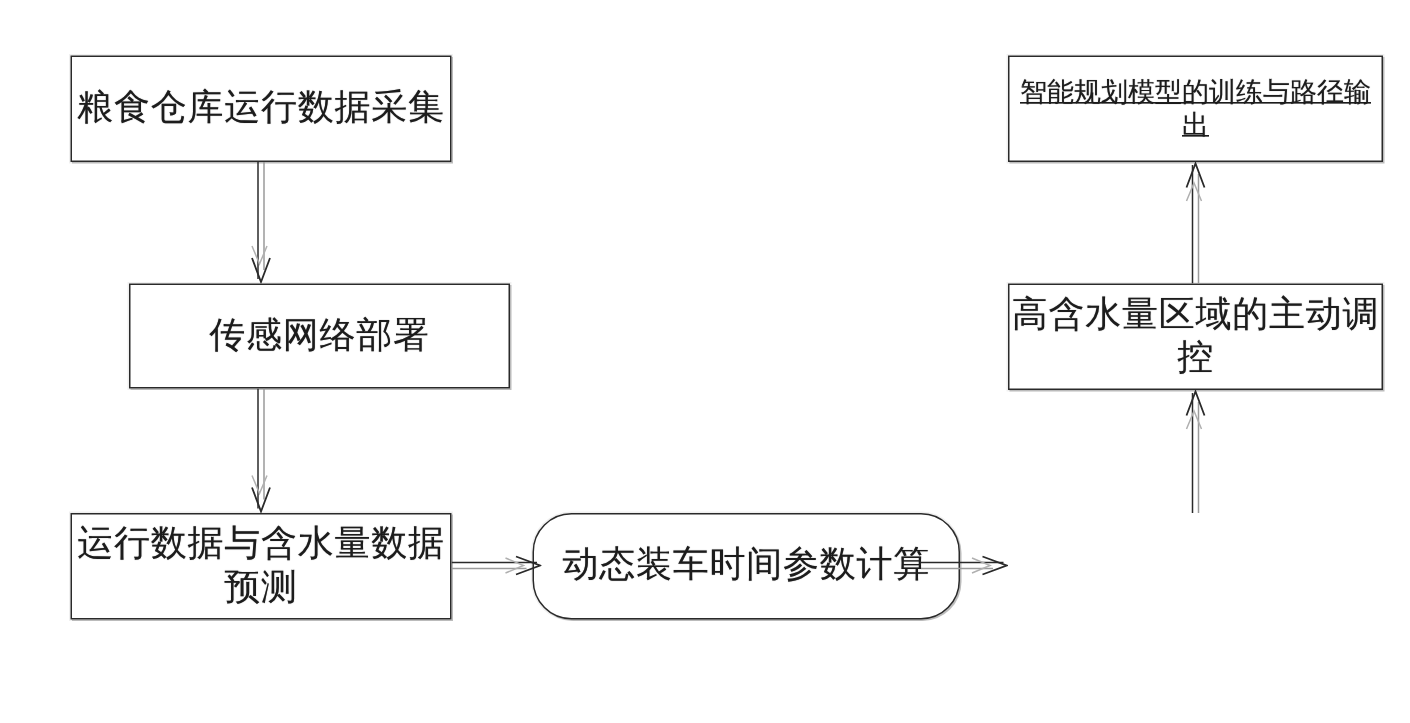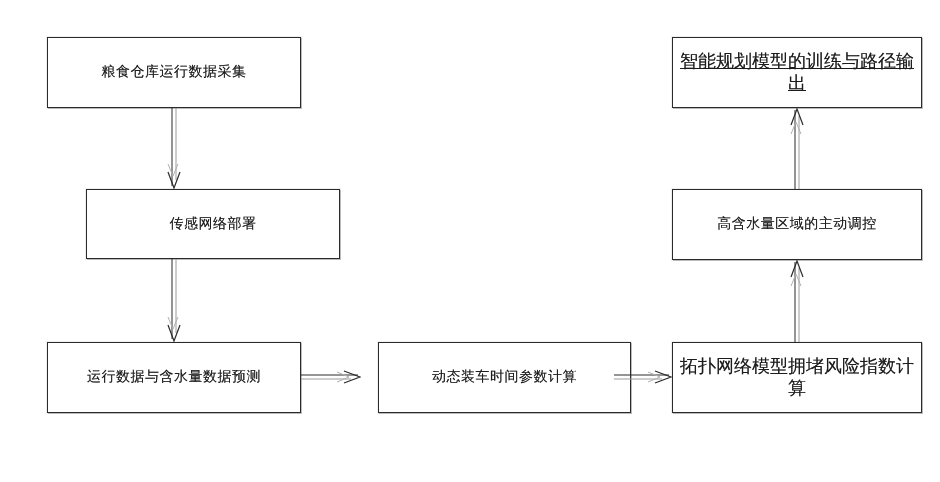--- a/index.html
+++ b/index.html
@@ -17,39 +17,39 @@
   }
   .node {
     position: absolute;
     background: #ffffff;
     border: 1px solid #2a2a2a;
     box-shadow: 1px 1px 0 rgba(90,90,90,0.35), 0 0 0 1px rgba(130,130,130,0.12);
     display: flex;
     align-items: center;
     justify-content: center;
     text-align: center;
-    font-size: 14px;
+    font-size: 24px;
     letter-spacing: 0.5px;
     color: #1c1c1c;
     text-shadow: 0 0 0.6px rgba(20,20,20,0.55);
     line-height: 1.2;
     box-sizing: border-box;
   }
   .node.tight {
     font-size: 18px;
     letter-spacing: 0;
   }
   .arrow {
     position: absolute;
   }
   
   #box1 { left: 47px;  top: 37px;  width: 254px; height: 71px; }
   #box2 { left: 47px;  top: 189px; width: 254px; height: 70px; margin-left: 39px; }
   #box3 { left: 47px;  top: 342px; width: 254px; height: 71px; }
-  #box4 { left: 378px; top: 342px; width: 253px; height: 71px; }
+  #box4 { left: 355px; top: 342px; width: 285px; height: 71px; border-radius: 26px; }
   #box5 { left: 672px; top: 342px; width: 250px; height: 71px; }
   #box6 { left: 672px; top: 189px; width: 250px; height: 71px; }
   #box7 { left: 672px; top: 37px;  width: 250px; height: 71px; text-decoration: underline; }
   #arr12 { left: 160px; top: 108px; }
   #arr23 { left: 160px; top: 259px; }
   #arr34 { left: 301px; top: 363px; }
   #arr45 { left: 614px; top: 363px; }
   #arr56 { left: 783px; top: 260px; }
   #arr67 { left: 783px; top: 108px; }
 </style>
@@ -59,21 +59,20 @@
 <div class="canvas">
 
   <div id="box1" class="node">粮食仓库运行数据采集</div>
 
   <div id="box2" class="node">传感网络部署</div>
 
   <div id="box3" class="node">运行数据与含水量数据预测</div>
 
   <div id="box4" class="node">动态装车时间参数计算</div>
 
-  <div id="box5" class="node tight">拓扑网络模型拥堵风险指数计算</div>
 
   <div id="box6" class="node">高含水量区域的主动调控</div>
 
   <div id="box7" class="node tight">智能规划模型的训练与路径输出</div>
 
   <svg id="arr12" class="arrow" width="28" height="81" viewBox="0 0 28 81">
     <line x1="12" y1="0" x2="12" y2="78" stroke="#2a2a2a" stroke-width="1"></line>
     <line x1="16" y1="0" x2="16" y2="72" stroke="#9a9a9a" stroke-width="1"></line>
     <path d="M8,56 L13,68 L18,56" fill="none" stroke="#b0b0b0" stroke-width="1"></path>
     <path d="M8,64 L14,80 L20,64" fill="none" stroke="#2a2a2a" stroke-width="1.2"></path>

